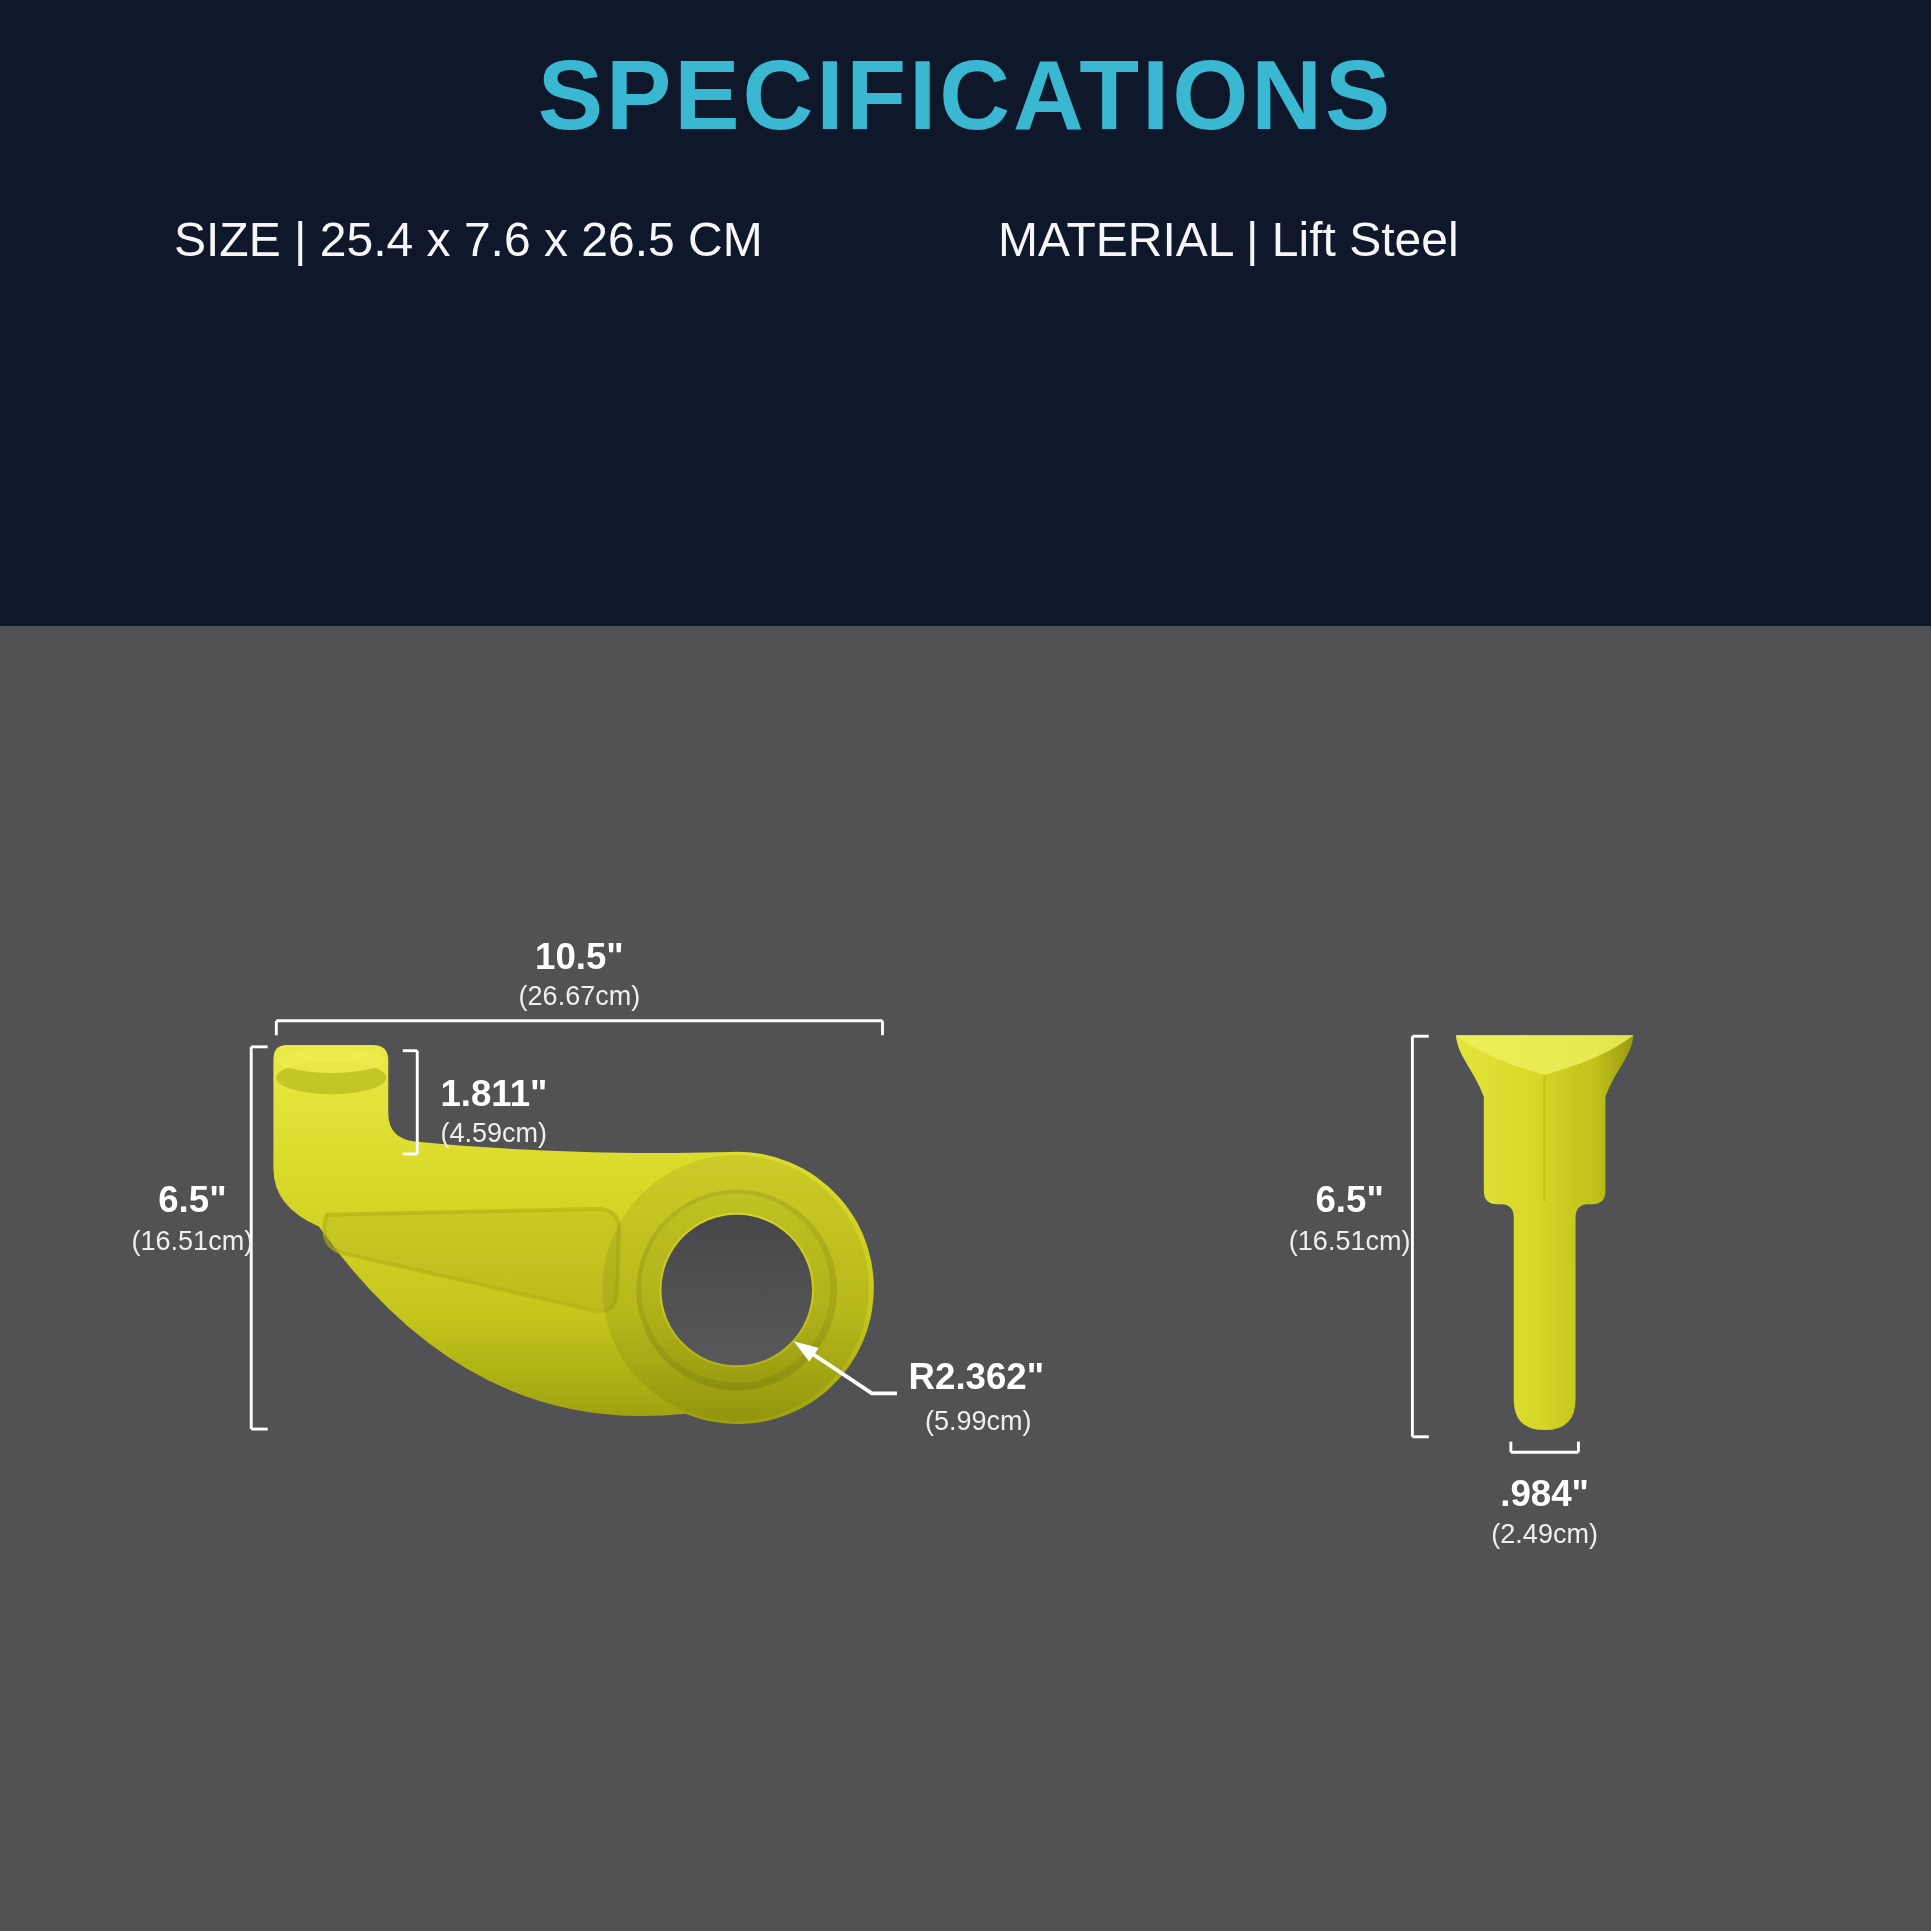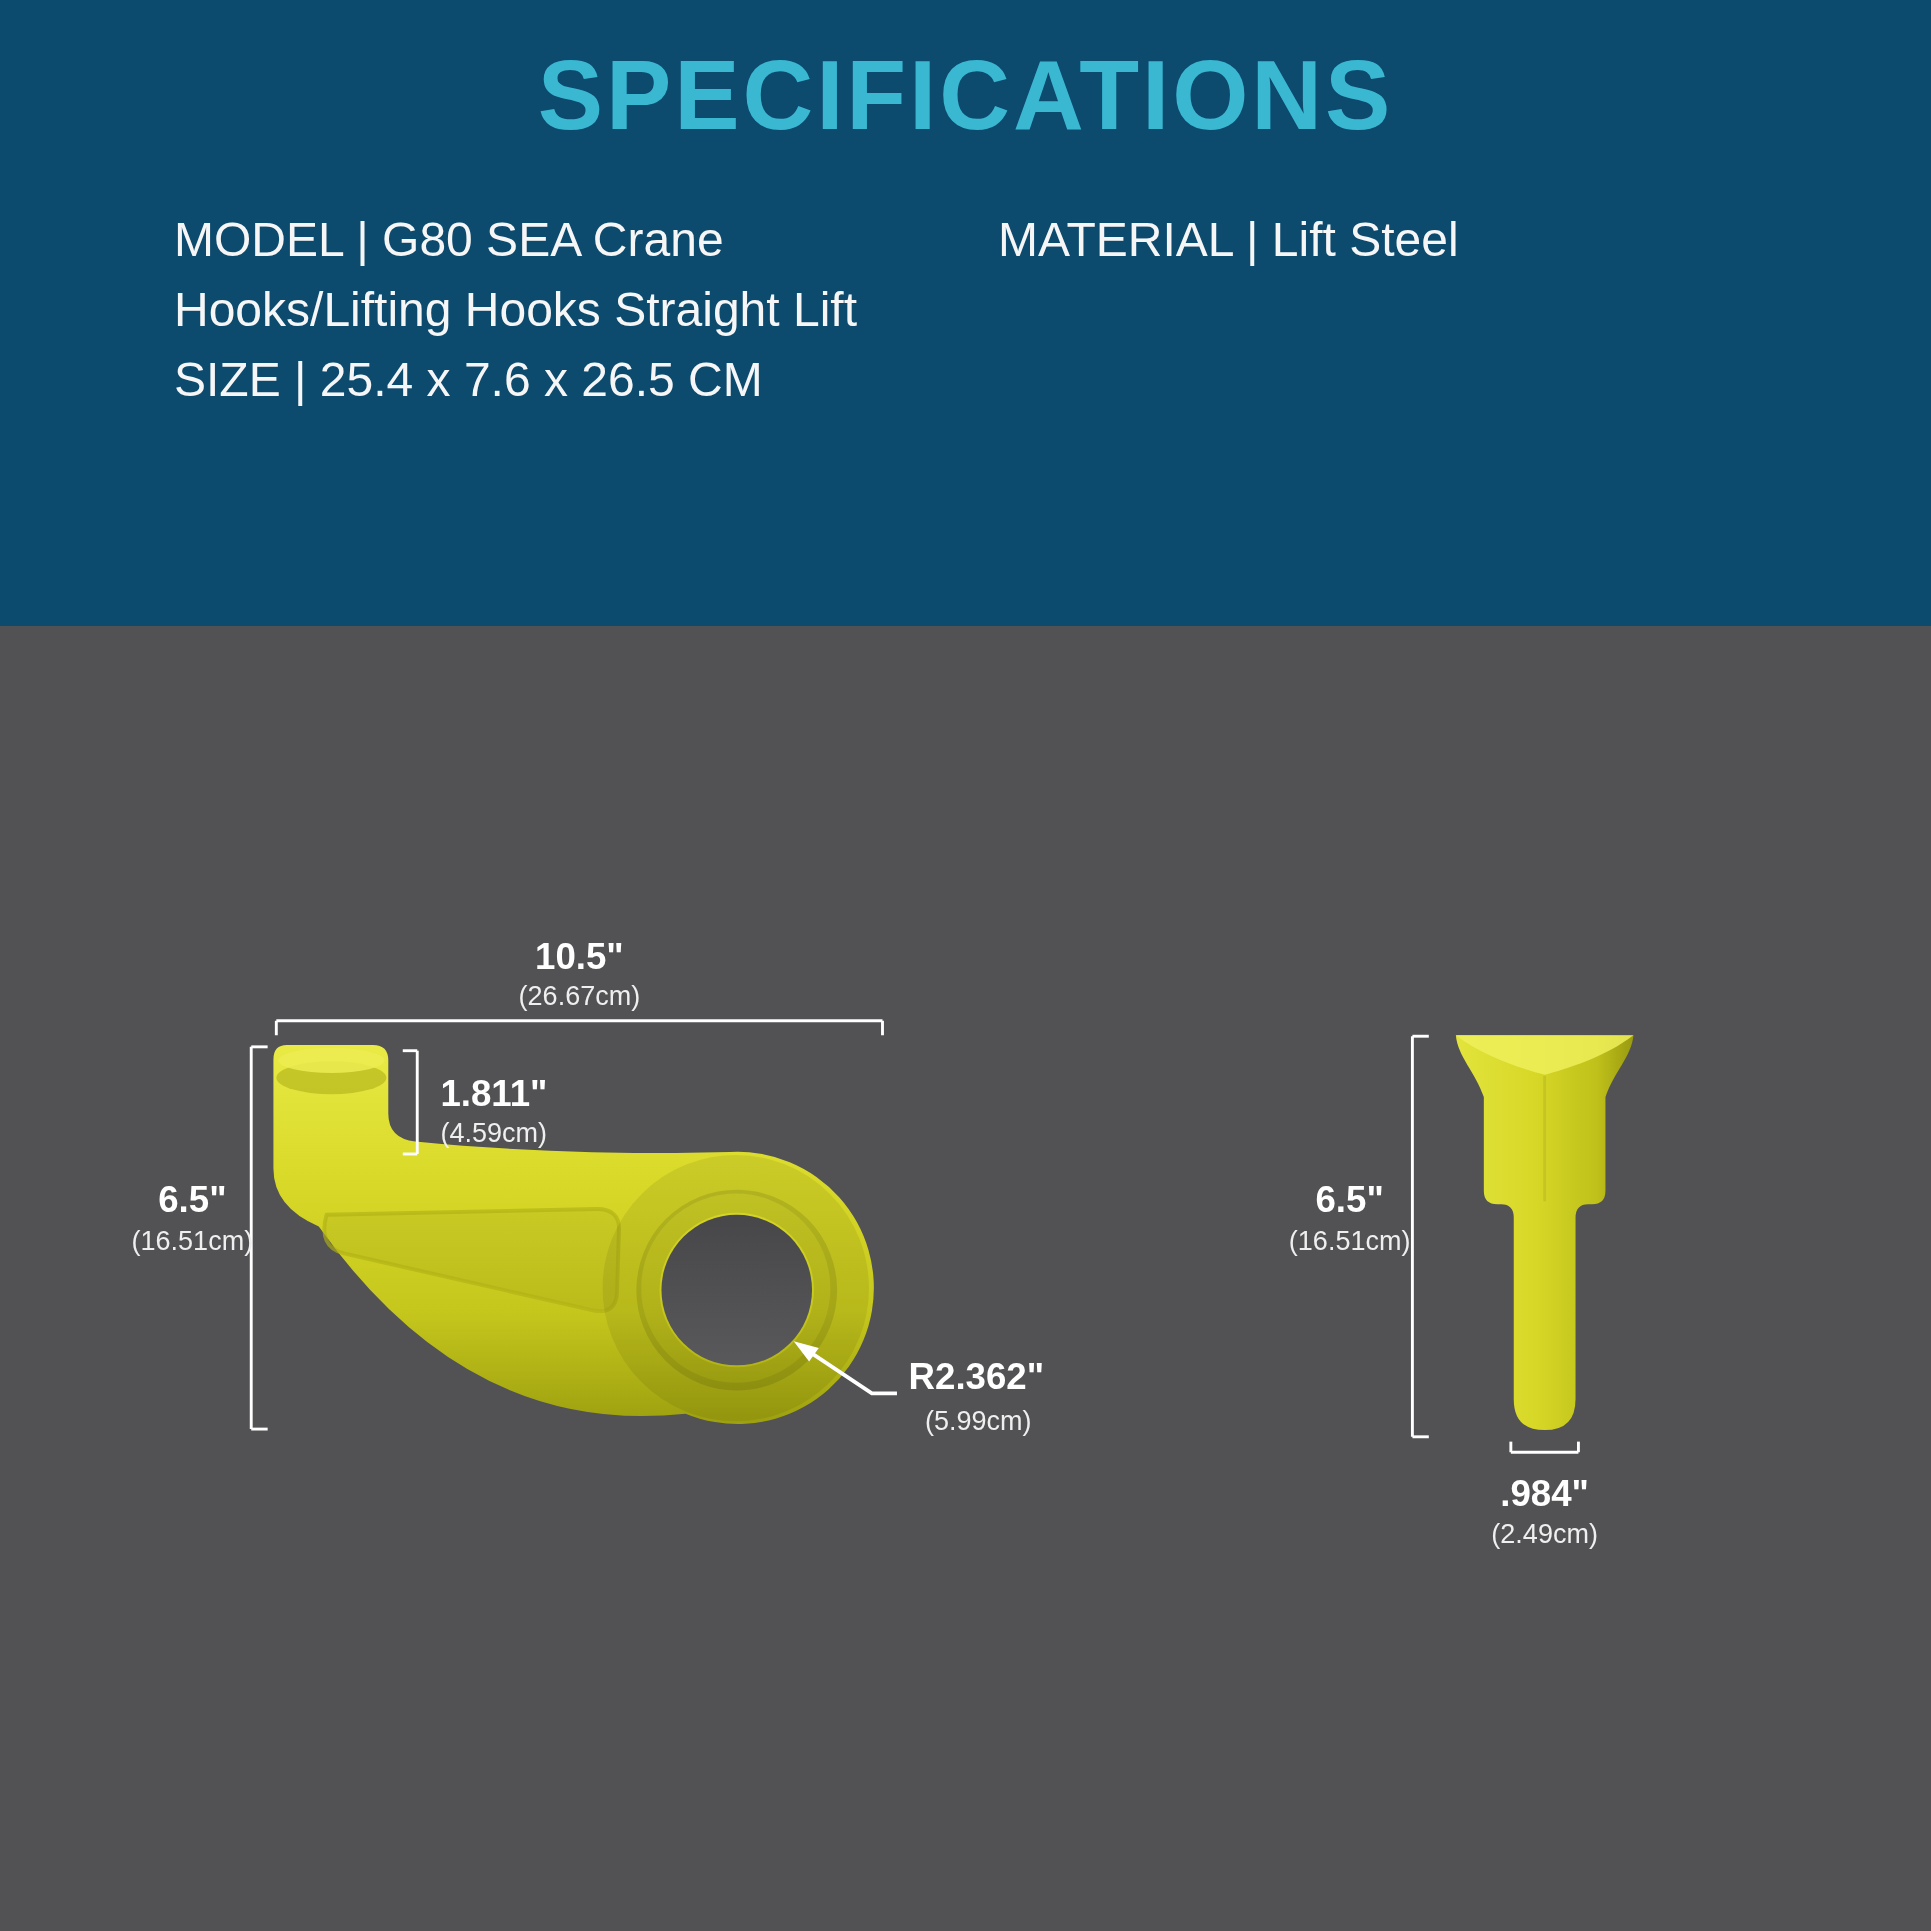--- a/index.html
+++ b/index.html
@@ -2,21 +2,21 @@
 <html><head>
 <meta charset="utf-8">
 <style>
   html,body{margin:0;padding:0;}
   body{
     width:1931px;height:1931px;position:relative;overflow:hidden;
     font-family:"Liberation Sans", sans-serif;background:#525254;
   }
   .top-section{
     position:absolute;left:0;top:0;width:1931px;height:626px;
-    background:#0c4a6e;
+    background:#0f172a;
   }
   .bottom-section{
     position:absolute;left:0;top:626px;width:1931px;height:1305px;
     background:#525254;
   }
   .page-title{
     position:absolute;left:0;top:39px;width:1931px;
     text-align:center;margin:0;
     font-size:98px;font-weight:bold;letter-spacing:2.9px;
     color:#3ab8d2;
@@ -32,21 +32,20 @@
   svg text{fill:#ffffff;}
   .dim-in{font-size:38px;font-weight:bold;}
   .dim-cm{font-size:28px;font-weight:400;fill:#efefef;}
 </style>
 </head>
 <body>
 
 <div class="top-section">
   <h1 class="page-title">SPECIFICATIONS</h1>
   <div class="spec-col spec-col-left">
-    <p>MODEL | G80 SEA Crane Hooks/Lifting Hooks Straight Lift</p>
     <p>SIZE | 25.4 x 7.6 x 26.5 CM</p>
   </div>
   <div class="spec-col spec-col-right">
     <p>MATERIAL | Lift Steel</p>
   </div>
 </div>
 
 <div class="bottom-section">
 <svg width="1931" height="1305" viewBox="0 0 2000 1352">
   <defs>

